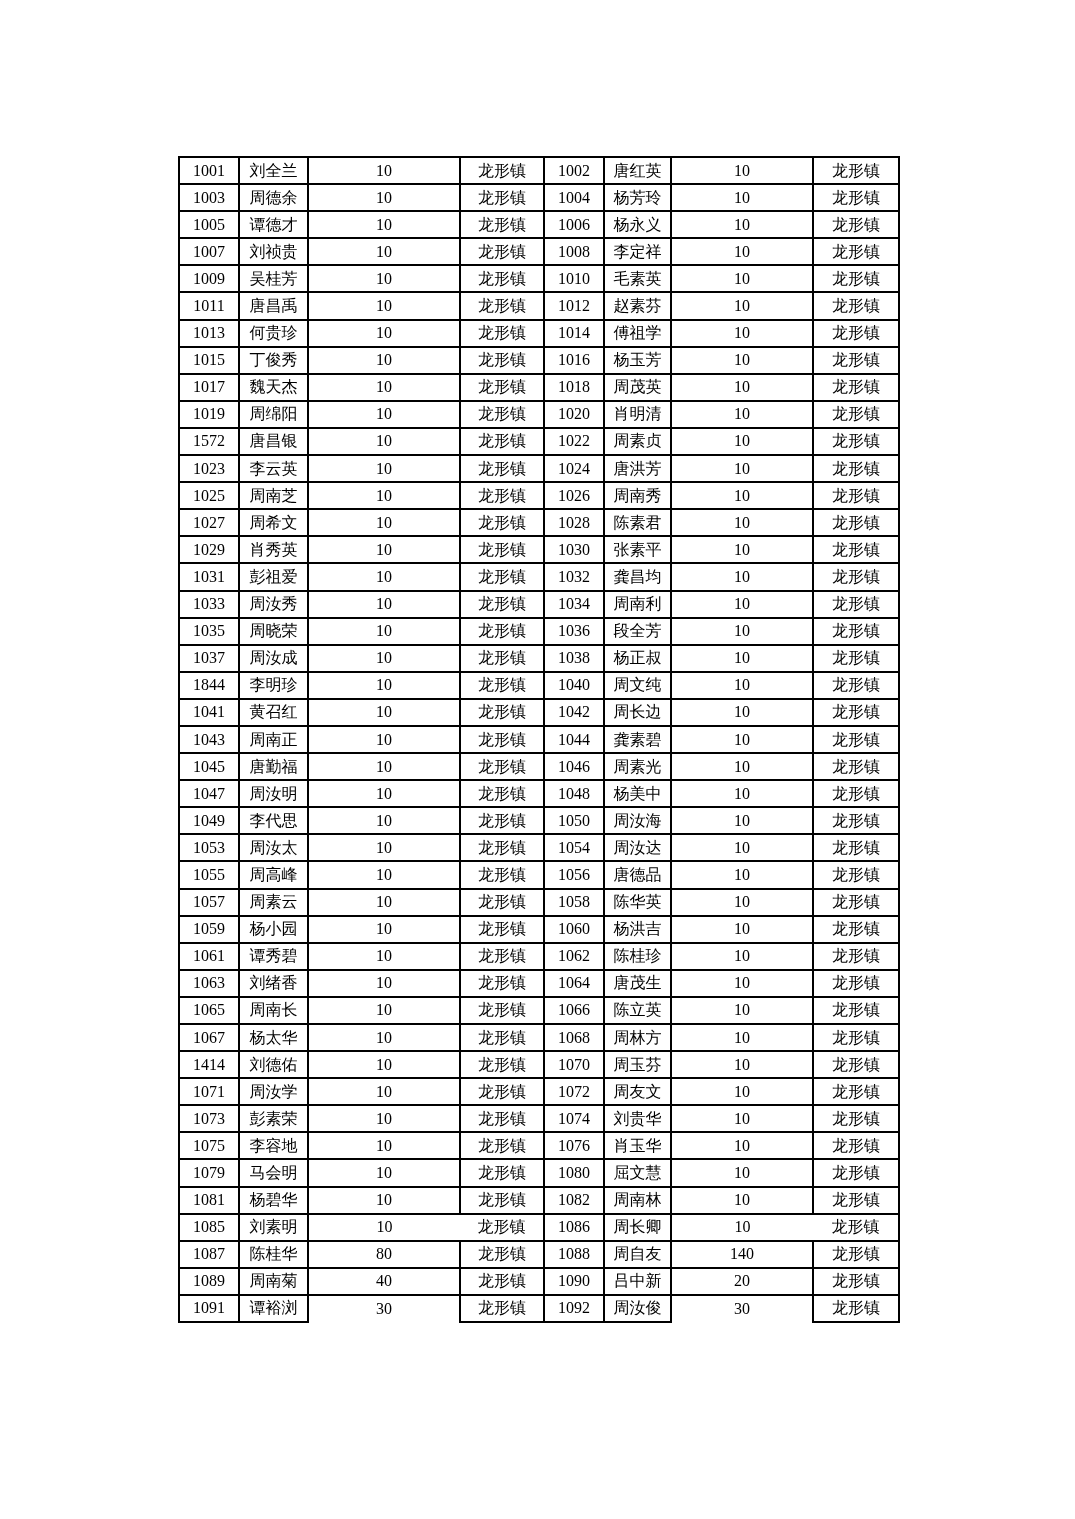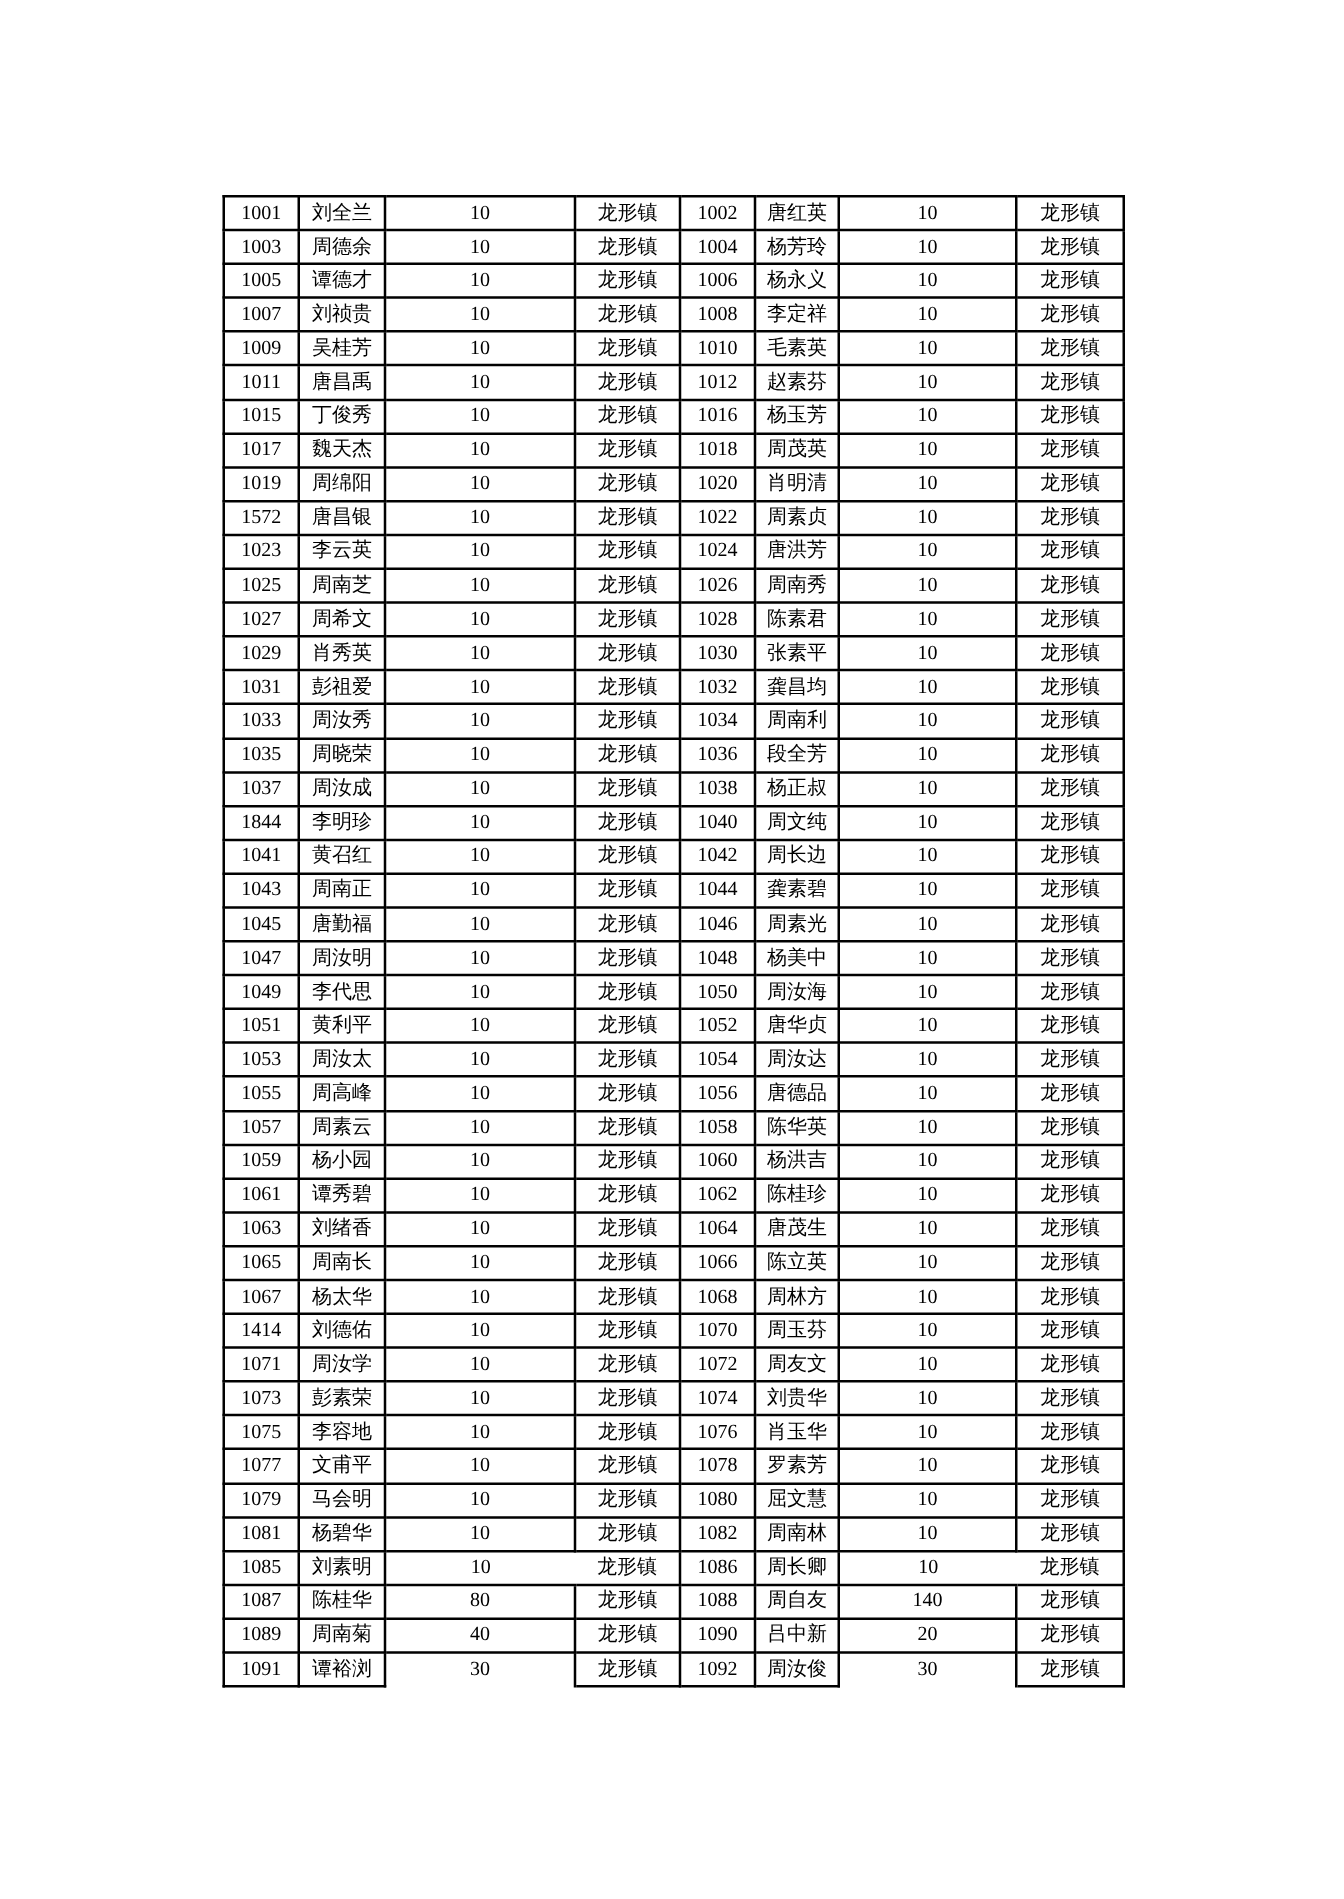--- a/index.html
+++ b/index.html
@@ -112,20 +112,30 @@
           <td>1011</td>
           <td>唐昌禹</td>
           <td>10</td>
           <td>龙形镇</td>
           <td>1012</td>
           <td>赵素芬</td>
           <td>10</td>
           <td>龙形镇</td>
         </tr>
         <tr>
+          <td>1013</td>
+          <td>何贵珍</td>
+          <td>10</td>
+          <td>龙形镇</td>
+          <td>1014</td>
+          <td>傅祖学</td>
+          <td>10</td>
+          <td>龙形镇</td>
+        </tr>
+        <tr>
           <td>1015</td>
           <td>丁俊秀</td>
           <td>10</td>
           <td>龙形镇</td>
           <td>1016</td>
           <td>杨玉芳</td>
           <td>10</td>
           <td>龙形镇</td>
         </tr>
         <tr>
@@ -292,30 +302,20 @@
           <td>1049</td>
           <td>李代思</td>
           <td>10</td>
           <td>龙形镇</td>
           <td>1050</td>
           <td>周汝海</td>
           <td>10</td>
           <td>龙形镇</td>
         </tr>
         <tr>
-          <td>1051</td>
-          <td>黄利平</td>
-          <td>10</td>
-          <td>龙形镇</td>
-          <td>1052</td>
-          <td>唐华贞</td>
-          <td>10</td>
-          <td>龙形镇</td>
-        </tr>
-        <tr>
           <td>1053</td>
           <td>周汝太</td>
           <td>10</td>
           <td>龙形镇</td>
           <td>1054</td>
           <td>周汝达</td>
           <td>10</td>
           <td>龙形镇</td>
         </tr>
         <tr>
@@ -418,30 +418,20 @@
           <td>10</td>
           <td>龙形镇</td>
         </tr>
         <tr>
           <td>1075</td>
           <td>李容地</td>
           <td>10</td>
           <td>龙形镇</td>
           <td>1076</td>
           <td>肖玉华</td>
-          <td>10</td>
-          <td>龙形镇</td>
-        </tr>
-        <tr>
-          <td>1077</td>
-          <td>文甫平</td>
-          <td>10</td>
-          <td>龙形镇</td>
-          <td>1078</td>
-          <td>罗素芳</td>
           <td>10</td>
           <td>龙形镇</td>
         </tr>
         <tr>
           <td>1079</td>
           <td>马会明</td>
           <td>10</td>
           <td>龙形镇</td>
           <td>1080</td>
           <td>屈文慧</td>

